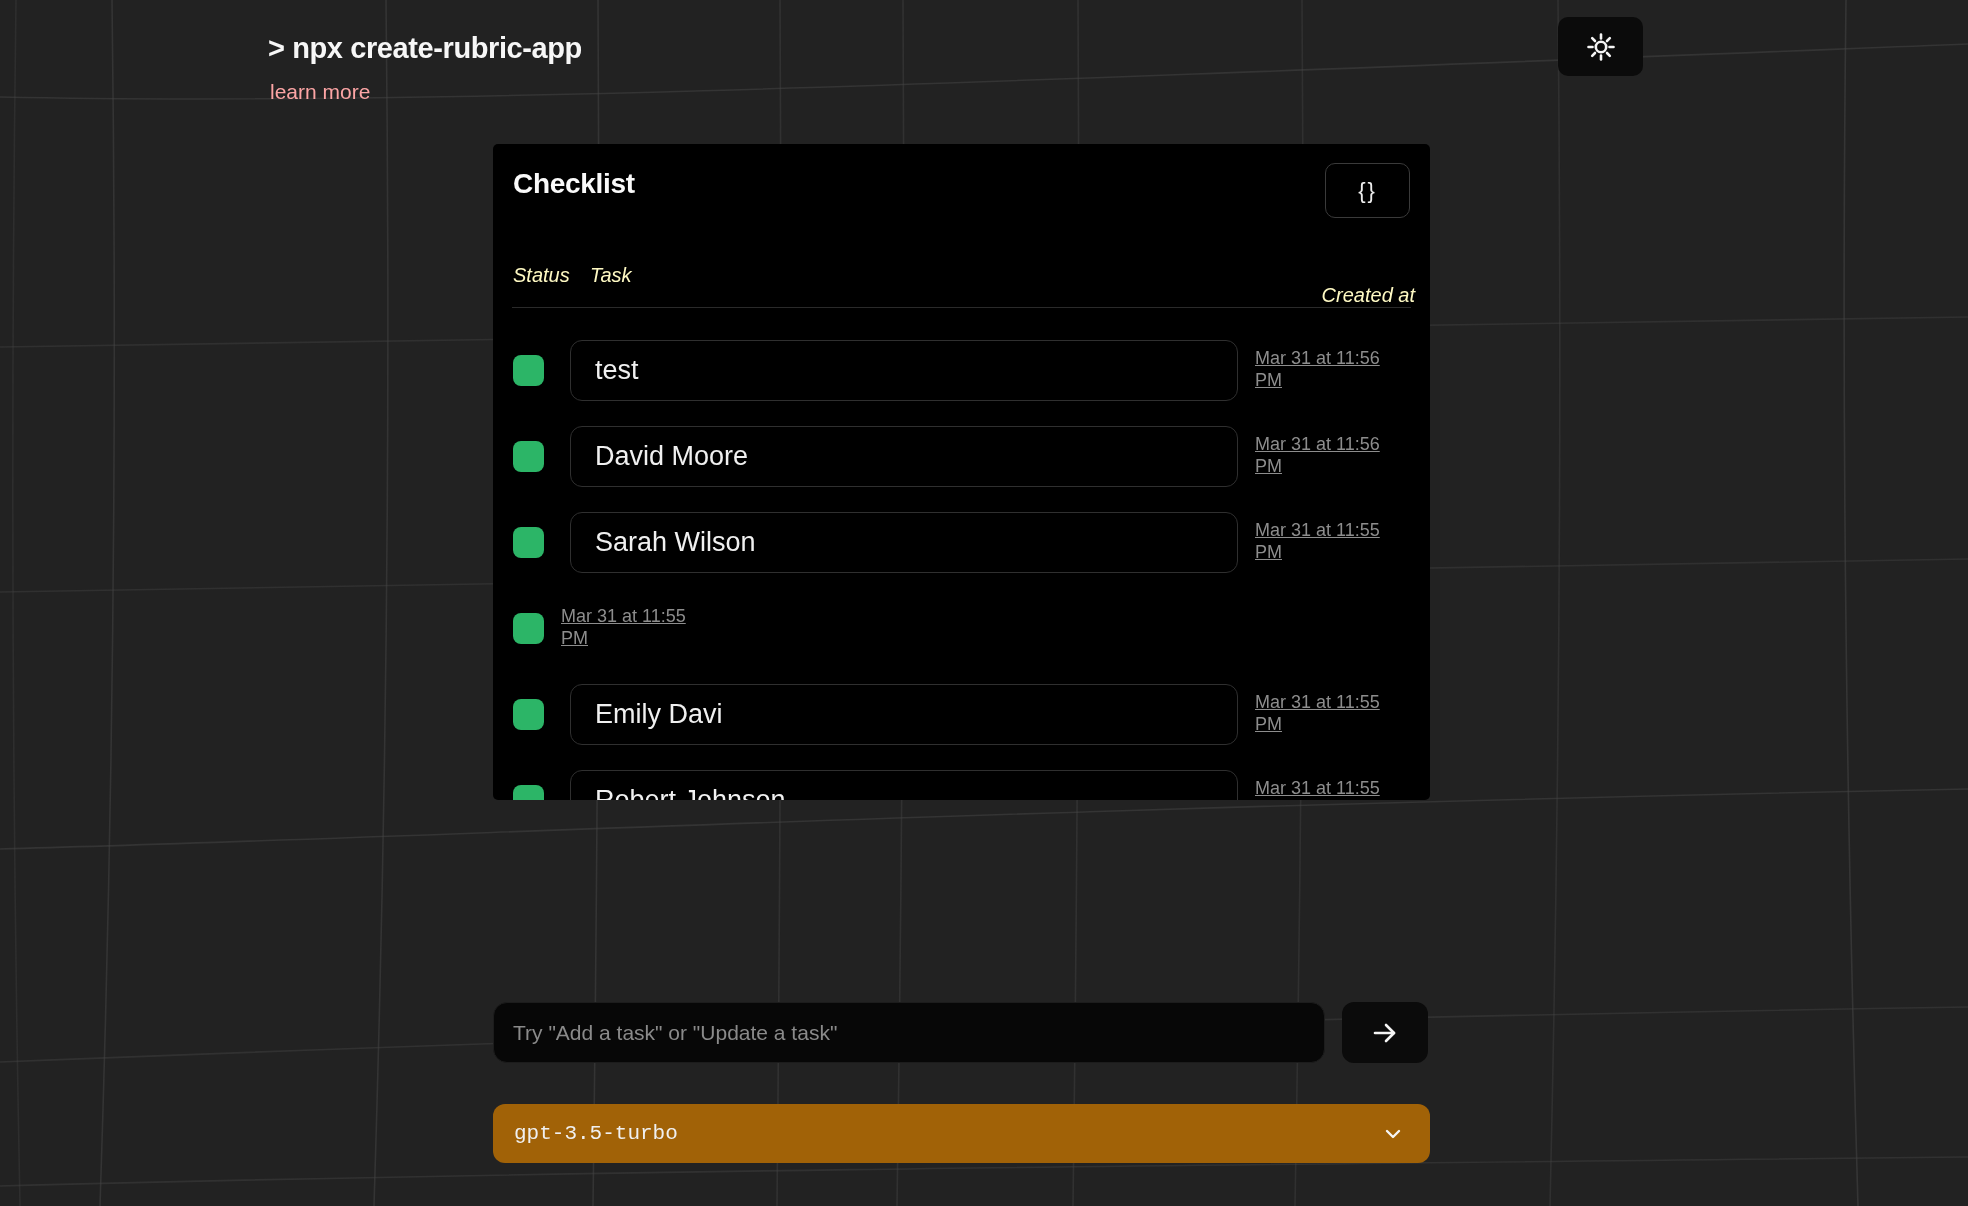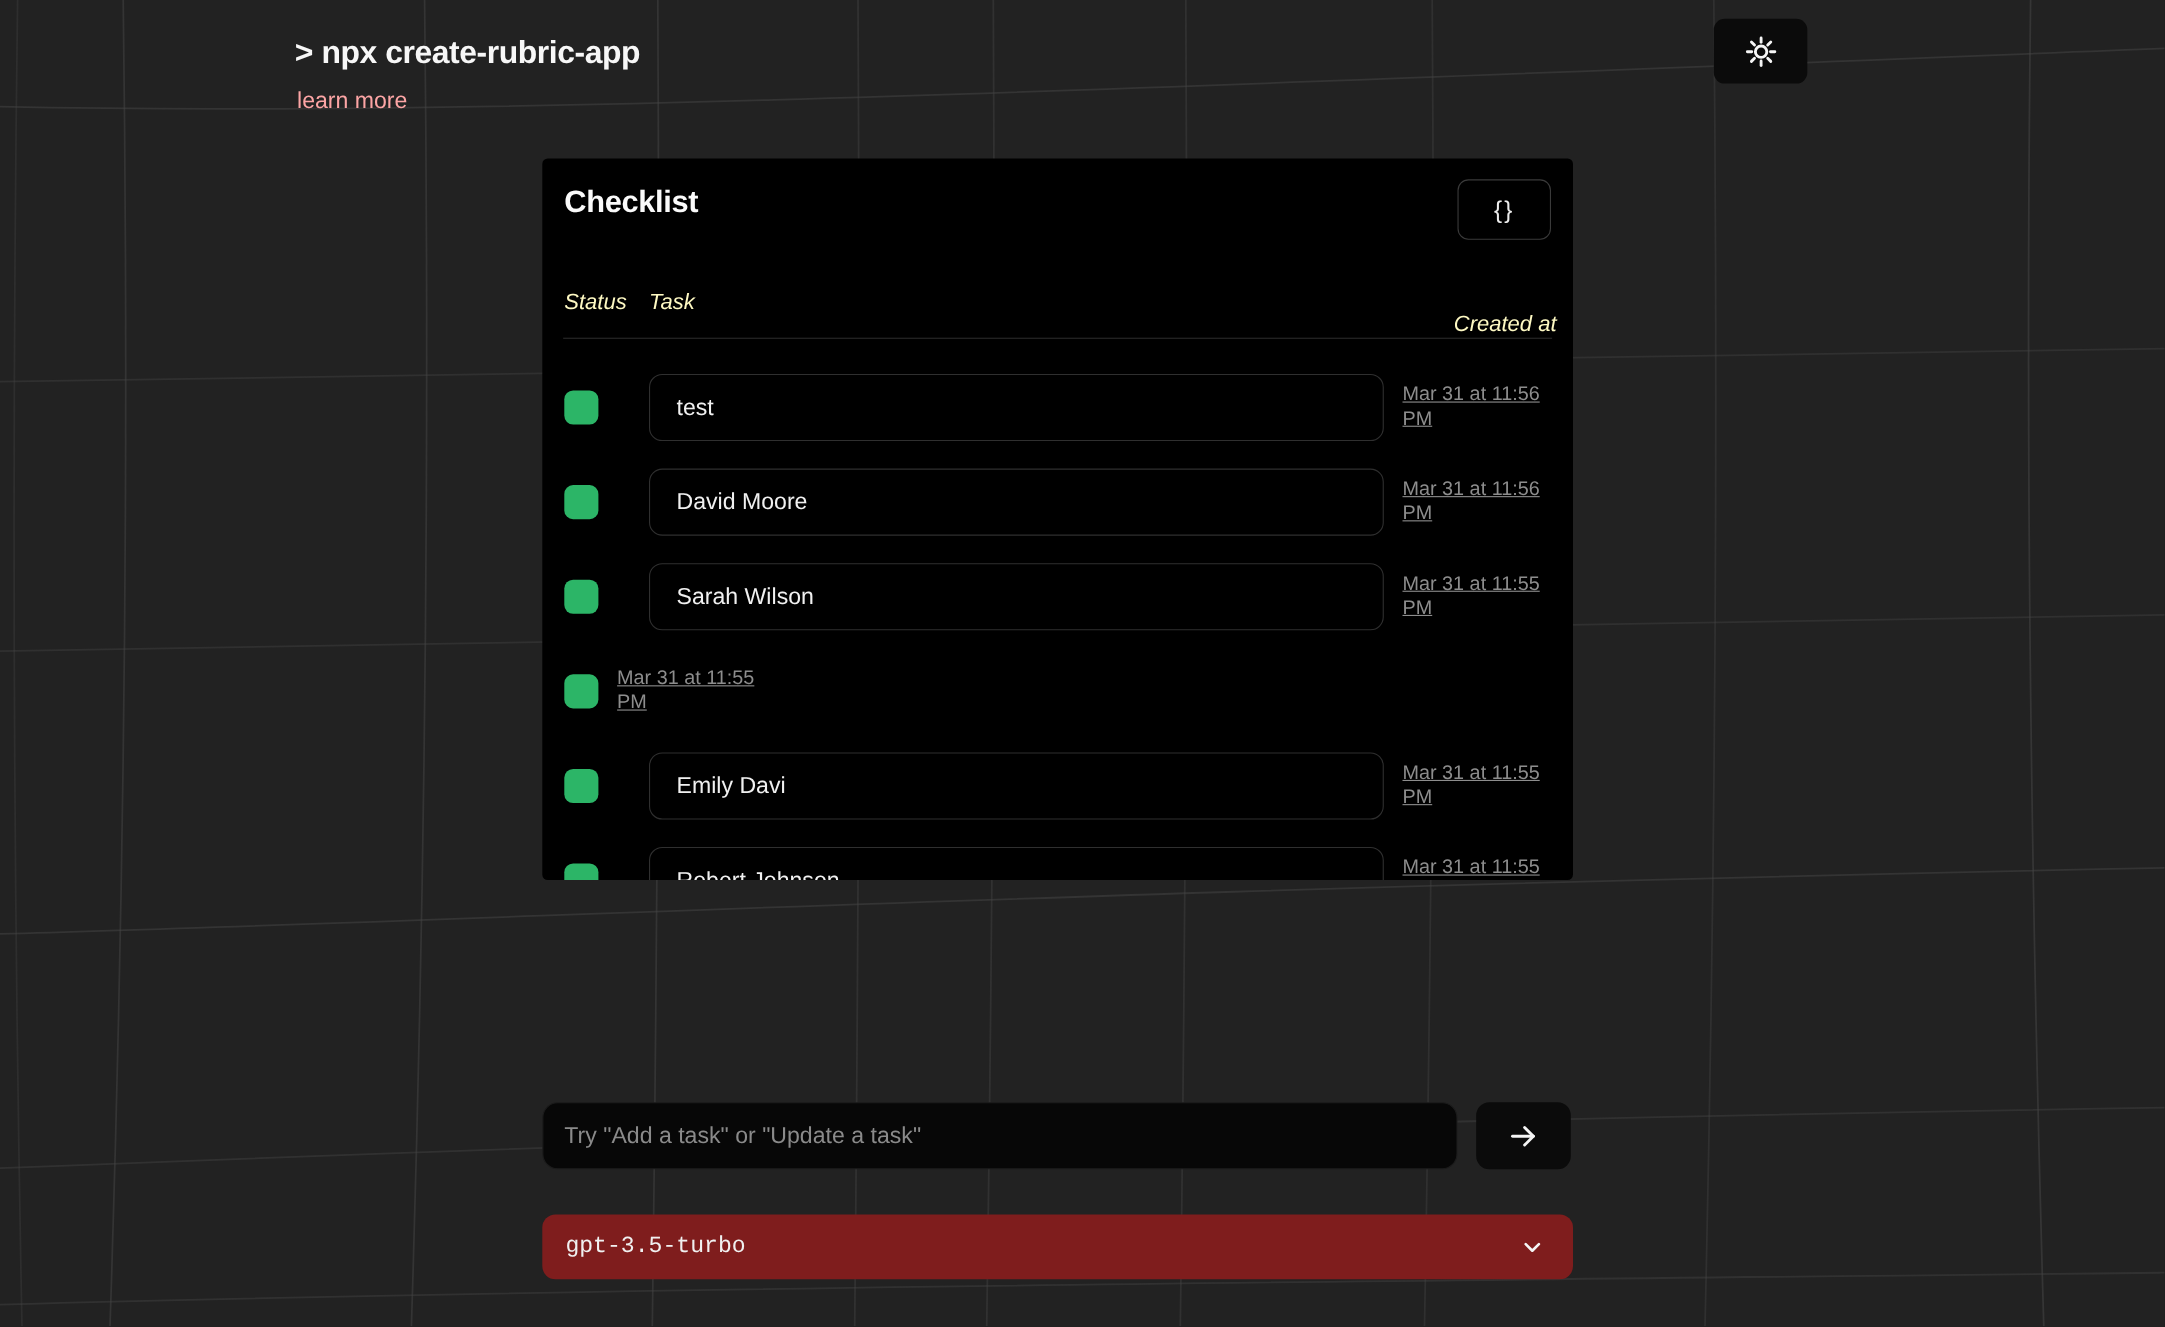--- a/index.html
+++ b/index.html
@@ -25,36 +25,36 @@
             letter-spacing:2px;display:flex;align-items:center;justify-content:center;cursor:pointer;}
   .col-head{position:absolute;top:120px;font-size:20px;color:#fef9c3;font-style:italic;}
   .col-status{left:20px;}
   .col-task{left:97px;width:668px;text-align:left;}
   .col-created{right:15px;margin-top:20px;}
   .divider{position:absolute;left:19px;right:19px;top:163px;height:0;border-top:1.5px solid #2a2a2a;}
   .rows{position:absolute;left:0;top:196px;right:0;}
   .row{position:relative;height:61px;margin-bottom:25px;display:flex;align-items:flex-start;}
   .checkbox{width:31px;height:31px;border-radius:8px;margin-left:20px;margin-top:15px;
             flex:0 0 auto;cursor:pointer;}
-  .task-input{box-sizing:border-box;margin-left:46px;width:668px;height:61px;background:#000;
-              border:1px solid #2f2f2f;border-radius:12px;color:#f0f0f0;font-size:21px;
+  .task-input{box-sizing:border-box;margin-left:26px;width:668px;height:61px;background:#000;
+              border:1px solid #2f2f2f;border-radius:12px;color:#f0f0f0;font-size:27px;
               padding:0 24px;font-family:"Liberation Sans", sans-serif;outline:none;}
   .timestamp{margin-left:17px;margin-top:8px;width:142px;font-size:18px;line-height:1.2;
              color:#8d8d8d;text-decoration:underline;}
 
   
   .composer-input{position:absolute;box-sizing:border-box;left:493px;top:1002px;width:832px;height:61px;
                   background:#070707;border:1px solid #1c1c1c;border-radius:14px;color:#f0f0f0;
                   font-size:21px;padding:0 19px;font-family:"Liberation Sans", sans-serif;outline:none;}
   .composer-input::placeholder{color:#8a8a8a;opacity:1;}
   .send-btn{position:absolute;left:1342px;top:1002px;width:86px;height:61px;background:#0b0b0b;
             border:none;border-radius:12px;display:flex;align-items:center;justify-content:center;cursor:pointer;}
 
   
-  .model-select{position:absolute;left:493px;top:1104px;width:937px;height:59px;background:#7f1d1d;
+  .model-select{position:absolute;left:493px;top:1104px;width:937px;height:59px;background:#a16207;
                 border-radius:12px;display:flex;align-items:center;cursor:pointer;}
   .model-value{margin-left:21px;font-family:"Liberation Mono","DejaVu Sans Mono",monospace;
                font-size:21px;color:#f0f0f0;letter-spacing:0;}
   .model-chevron{position:absolute;right:26px;top:50%;transform:translateY(-50%);display:flex;}
 </style>
 </head>
 <body>
 
 <div class="stage">
 

